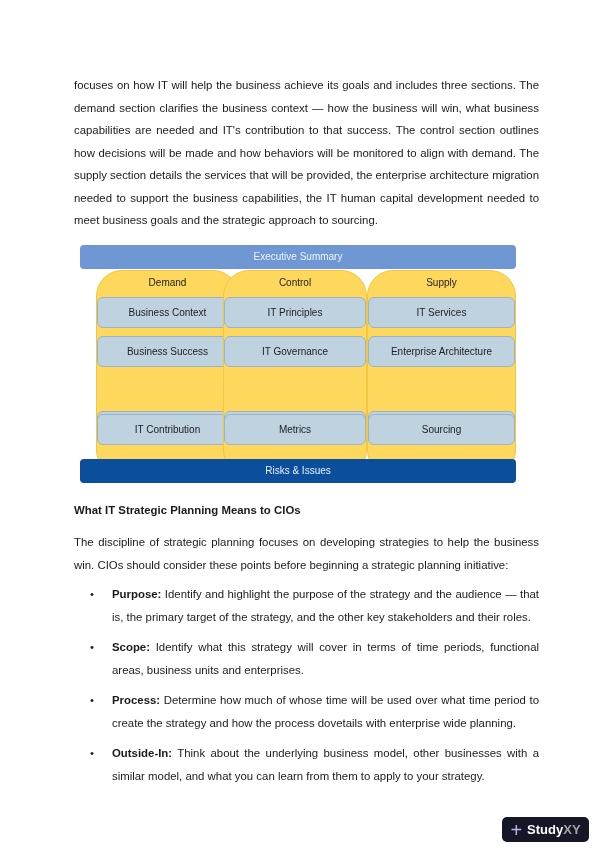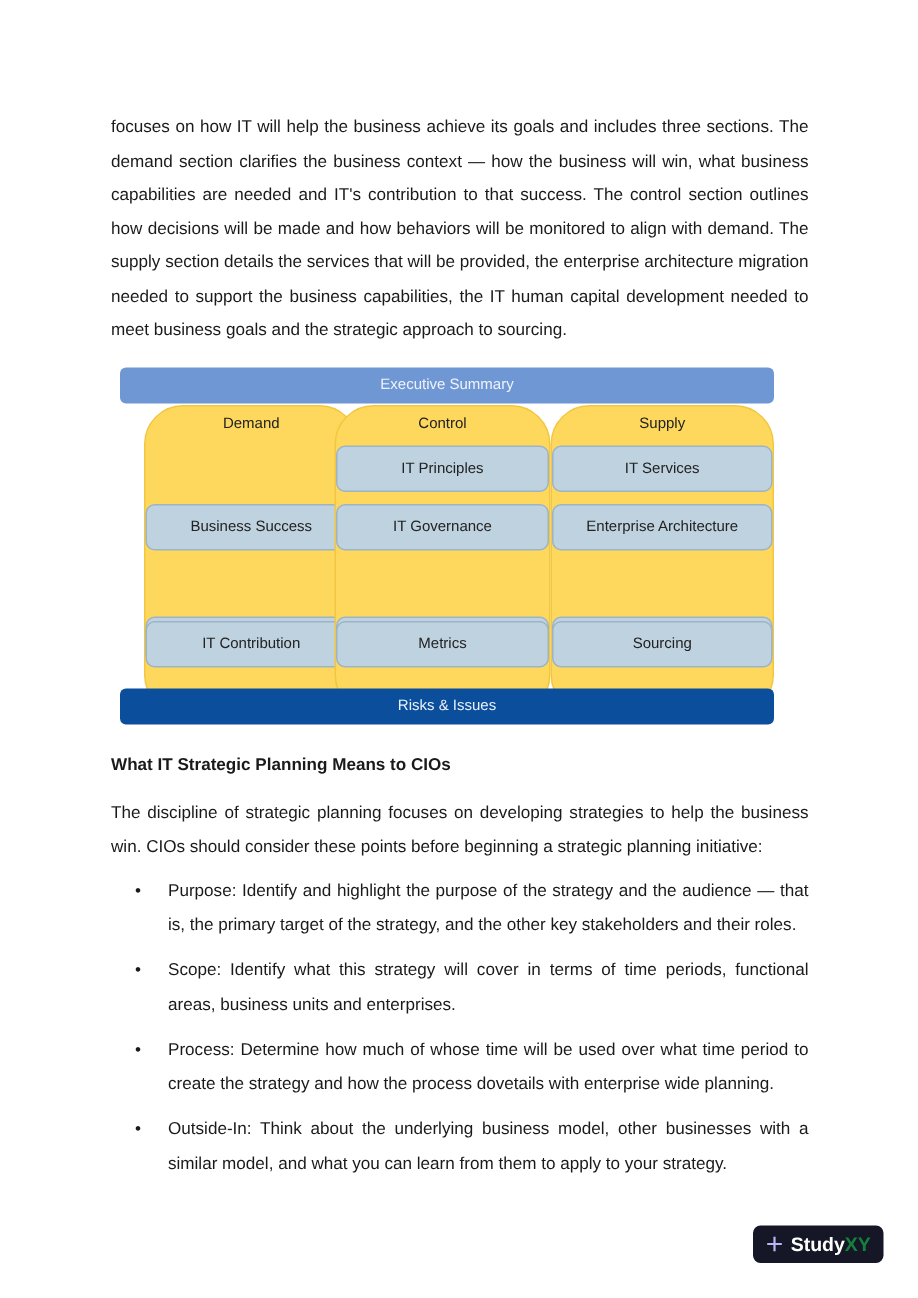--- a/index.html
+++ b/index.html
@@ -8,21 +8,21 @@
   .page { position:absolute; left:0; top:0; width:612px; height:865px; background:#fff; }
   .para { position:absolute; left:74px; width:465px; font-size:11.4px; line-height:22.5px;
           text-align:justify; margin:0; }
   .p1 { top:74px; }
   .heading { position:absolute; left:74px; top:504px; font-size:11.4px; font-weight:bold; margin:0; }
   .p2 { top:531px; }
   ul.bullets { position:absolute; left:74px; top:583px; width:465px; margin:0; padding:0; list-style:none; }
   ul.bullets li { position:relative; padding-left:38px; font-size:11.4px; line-height:22.5px;
                   text-align:justify; margin-bottom:8px; }
   ul.bullets li .dot { position:absolute; left:16px; top:0; }
-  ul.bullets li b { font-weight:normal; }
+  ul.bullets li b { font-weight:bold; }
 
   
   .diagram { position:absolute; left:80px; top:245px; width:436px; height:240px; }
   .exec { position:absolute; left:0; top:0; width:436px; height:24px; background:#6f97d4;
           border-radius:4px; color:#eef3fb; font-size:10px; text-align:center; line-height:24px; }
   .col { position:absolute; top:25px; height:206px; background:#fdd85c; border:1px solid #f3c640;
          border-radius:26px 26px 26px 26px; box-sizing:border-box; }
   .col.c1 { left:16px; width:143px; }
   .col.c2 { left:143px; width:144px; }
   .col.c3 { left:287px; width:149px; }
@@ -31,34 +31,35 @@
           border-radius:6px; box-sizing:border-box; text-align:center; line-height:29px;
           font-size:10px; color:#222; }
   .r1 { top:26px; } .r2 { top:65px; } .r3 { top:104px;margin-top:36px; } .r4 { top:143px; }
   .risks { position:absolute; left:0; top:214px; width:436px; height:24px; background:#0a4e9c;
            border-radius:4px; color:#e9f0fa; font-size:10px; text-align:center; line-height:24px; }
 
   .badge { position:absolute; left:502px; top:817px; width:87px; height:25px; background:#151726;
            border-radius:5px; display:flex; align-items:center; justify-content:center; gap:5px; }
   .badge .plus { color:#b8b5f5; font-size:20px; line-height:20px; font-weight:300; }
   .badge .brand { font-size:13px; font-weight:bold; color:#ffffff; }
-  .badge .brand .xy { color:#15803d; }
+  .badge .brand .xy { color:#a3a3a3; }
 </style>
 </head>
 <body>
 
 <div class="page">
 
   <p class="para p1">focuses on how IT will help the business achieve its goals and includes three sections. The demand section clarifies the business context — how the business will win, what business capabilities are needed and IT's contribution to that success. The control section outlines how decisions will be made and how behaviors will be monitored to align with demand. The supply section details the services that will be provided, the enterprise architecture migration needed to support the business capabilities, the IT human capital development needed to meet business goals and the strategic approach to sourcing.</p>
 
   <div class="diagram">
     <div class="exec">Executive Summary</div>
 
     <div class="col c1">
       <div class="col-title">Demand</div>
+      <div class="cell r1">Business Context</div>
       <div class="cell r2">Business Success</div>
       <div class="cell r3">Business Capabilities</div>
       <div class="cell r4">IT Contribution</div>
     </div>
 
     <div class="col c2">
       <div class="col-title">Control</div>
       <div class="cell r1">IT Principles</div>
       <div class="cell r2">IT Governance</div>
       <div class="cell r3">IT Financial Management</div>

